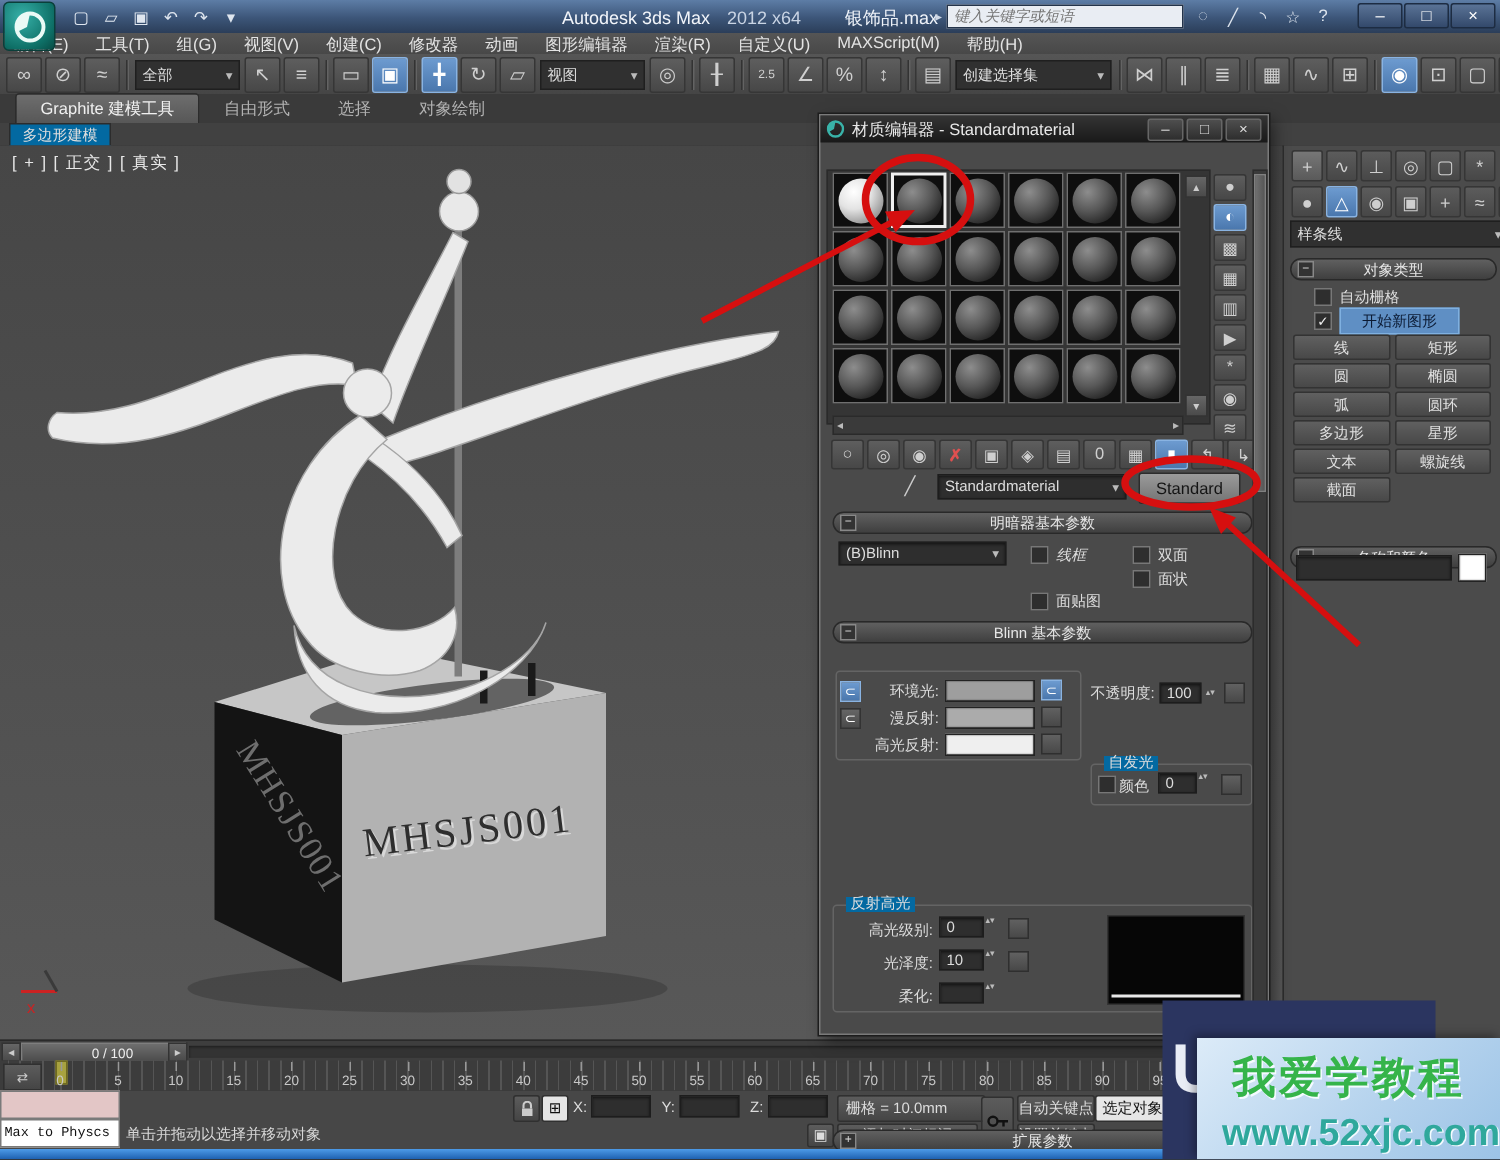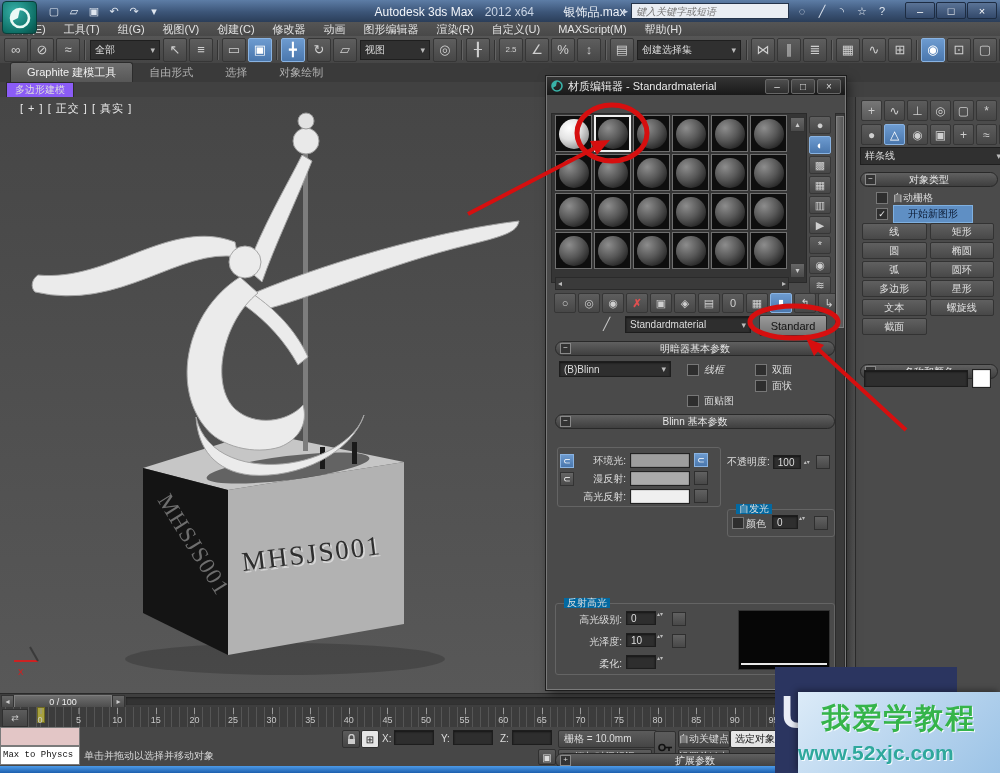--- a/index.html
+++ b/index.html
@@ -36,25 +36,25 @@
   .tbtn.on{background:linear-gradient(#6d9bd0,#4a77ad);border-color:#89b3e2;color:#fff;}
   .tsep{width:1px;height:20px;background:#333;box-shadow:1px 0 0 #636363;margin:0 3px;flex:0 0 auto;}
   .tdrop{height:18px;background:#303030;border:1px solid #1f1f1f;color:#ddd;font-size:10px;
     display:inline-flex;align-items:center;justify-content:space-between;padding:0 4px;margin:0 2px;flex:0 0 auto;}
   .tdrop .caret{color:#bbb;font-size:9px;margin-left:5px;}
   
   #ribbon{left:0;top:63px;width:1000px;height:19px;background:#3a3a3a;display:flex;align-items:flex-end;padding-left:10px;}
   .rtab{font-size:11px;color:#b2b2b2;padding:2px 16px;}
   .rtab.active{background:linear-gradient(#6e6e6e,#575757);color:#f0f0f0;border-radius:3px 3px 0 0;border:1px solid #2c2c2c;border-bottom:none;}
   #ribbon2{left:0;top:82px;width:1000px;height:15px;background:#414141;border-bottom:1px solid #2a2a2a;}
-  #subtab{left:6px;top:0;height:14px;background:#8b5cf6;border:1px solid #2c2c2c;border-bottom:none;
+  #subtab{left:6px;top:0;height:14px;background:#0369a1;border:1px solid #2c2c2c;border-bottom:none;
     font-size:10px;color:#ddd;padding:0 8px;display:flex;align-items:center;text-align:right;}
   
   #viewport{left:0;top:97px;width:855px;height:596px;background:linear-gradient(180deg,#464646,#585858);overflow:hidden;}
-  #vplabel{left:20px;top:4px;font-size:11px;color:#e8e8e8;letter-spacing:1px;}
+  #vplabel{left:8px;top:4px;font-size:11px;color:#e8e8e8;letter-spacing:1px;}
   
   #cpanel{left:855px;top:97px;width:145px;height:596px;background:#4b4b4b;border-left:1px solid #2d2d2d;}
   .cptab,.cpcat{width:19px;height:19px;margin:1px;display:inline-flex;align-items:center;justify-content:center;
     color:#cfcfcf;font-size:12px;background:linear-gradient(#5c5c5c,#474747);border:1px solid #363636;border-radius:2px;}
   .cptab.on{background:linear-gradient(#777,#5a5a5a);}
   .cpcat.on{background:linear-gradient(#6d9bd0,#4a77ad);border-color:#89b3e2;color:#fff;}
   .cpselect{background:#303030;border:1px solid #1f1f1f;color:#ddd;font-size:10px;
     display:flex;align-items:center;justify-content:space-between;padding:0 4px;}
   .rollout-h{background:linear-gradient(#606060,#3f3f3f);border:1px solid #292929;border-radius:8px;
     color:#e6e6e6;font-size:10px;display:flex;align-items:center;justify-content:center;position:relative;height:13px;}
@@ -101,38 +101,38 @@
   .grpbox{border:1px solid #646464;border-radius:3px;position:relative;}
   .gtitle{position:absolute;top:-6px;left:8px;background:#0369a1;padding:0 3px;font-size:10px;color:#ddd;line-height:10px;}
   .swatch{border:1px solid #222;box-shadow:inset 0 0 1px #000;}
   .lockbtn{width:12px;height:12px;background:linear-gradient(#6d9bd0,#4a77ad);border:1px solid #89b3e2;
     color:#fff;font-size:9px;display:inline-flex;align-items:center;justify-content:center;}
   .stdbtn{background:linear-gradient(#9a9a9a,#747474);border:1px solid #2c2c2c;border-radius:2px;
     color:#141414;font-size:11px;display:flex;align-items:center;justify-content:center;}
   
   #timeslider{left:0;top:693px;width:855px;height:14px;background:#3e3e3e;border-top:1px solid #2a2a2a;border-bottom:1px solid #2a2a2a;}
   #ts-handle{left:14px;top:1px;width:96px;height:11px;background:linear-gradient(#6e6e6e,#4d4d4d);
-    border:1px solid #7e7e7e;font-size:9px;color:#eee;display:flex;align-items:center;justify-content:center;}
+    border:1px solid #7e7e7e;font-size:9px;color:#eee;display:flex;align-items:center;justify-content:center;padding-left:12px;}
   #ruler{left:0;top:707px;width:1000px;height:20px;background:#3c3c3c;border-bottom:1px solid #262626;
     background-image:repeating-linear-gradient(90deg,#555 0 1px,transparent 1px 7.72px);background-position:40px 0;}
   .rlabel{position:absolute;top:8px;transform:translateX(-50%);font-size:9px;color:#c8c8c8;}
   .rlabel::before{content:"";position:absolute;left:50%;top:-7px;width:1px;height:6px;background:#999;}
   
   #statusbar{left:0;top:727px;width:1000px;height:39px;background:#474747;}
   .sfield{background:#3a3a3a;border:1px solid #2a2a2a;box-shadow:inset 0 1px 2px #202020;color:#d8d8d8;
     font-size:10px;display:flex;align-items:center;padding:0 5px;box-sizing:border-box;}
   .sbtn2{background:linear-gradient(#5c5c5c,#454545);border:1px solid #303030;border-radius:2px;color:#ddd;
     font-size:10px;display:flex;align-items:center;justify-content:center;}
   .sbtn2.lit{background:#e6e6e6;color:#111;}
   
   #wm-back{left:775px;top:667px;width:182px;height:106px;background:#2b3560;z-index:40;}
   #wm-card{left:798px;top:692px;width:202px;height:81px;z-index:41;
     background:linear-gradient(135deg,#dcebf8 0%,#b7d4ee 55%,#9cc3e6 100%);box-shadow:-2px -2px 6px rgba(0,0,0,.35);}
   #wm-title{font-size:29px;font-weight:bold;text-align:center;margin-top:7px;letter-spacing:2px;text-shadow:1px 1px 0 #f4fbff;}
-  #wm-url{font-size:21px;font-weight:bold;text-align:left;margin-top:2px;text-shadow:1px 1px 0 #f4fbff;}
+  #wm-url{font-size:25px;font-weight:bold;text-align:right;margin-top:2px;text-shadow:1px 1px 0 #f4fbff;}
   #taskbar{left:0;top:766px;width:1000px;height:7px;z-index:39;background:linear-gradient(#4d9be8,#1c5fae);}
   #annos{left:0;top:0;width:1000px;height:773px;z-index:50;pointer-events:none;}
 </style>
 </head>
 <body>
 
 <div id="canvas">
 
   <div id="titlebar" class="abs">
     <div class="abs" id="qa" style="left:44px;top:3px;display:flex;">

